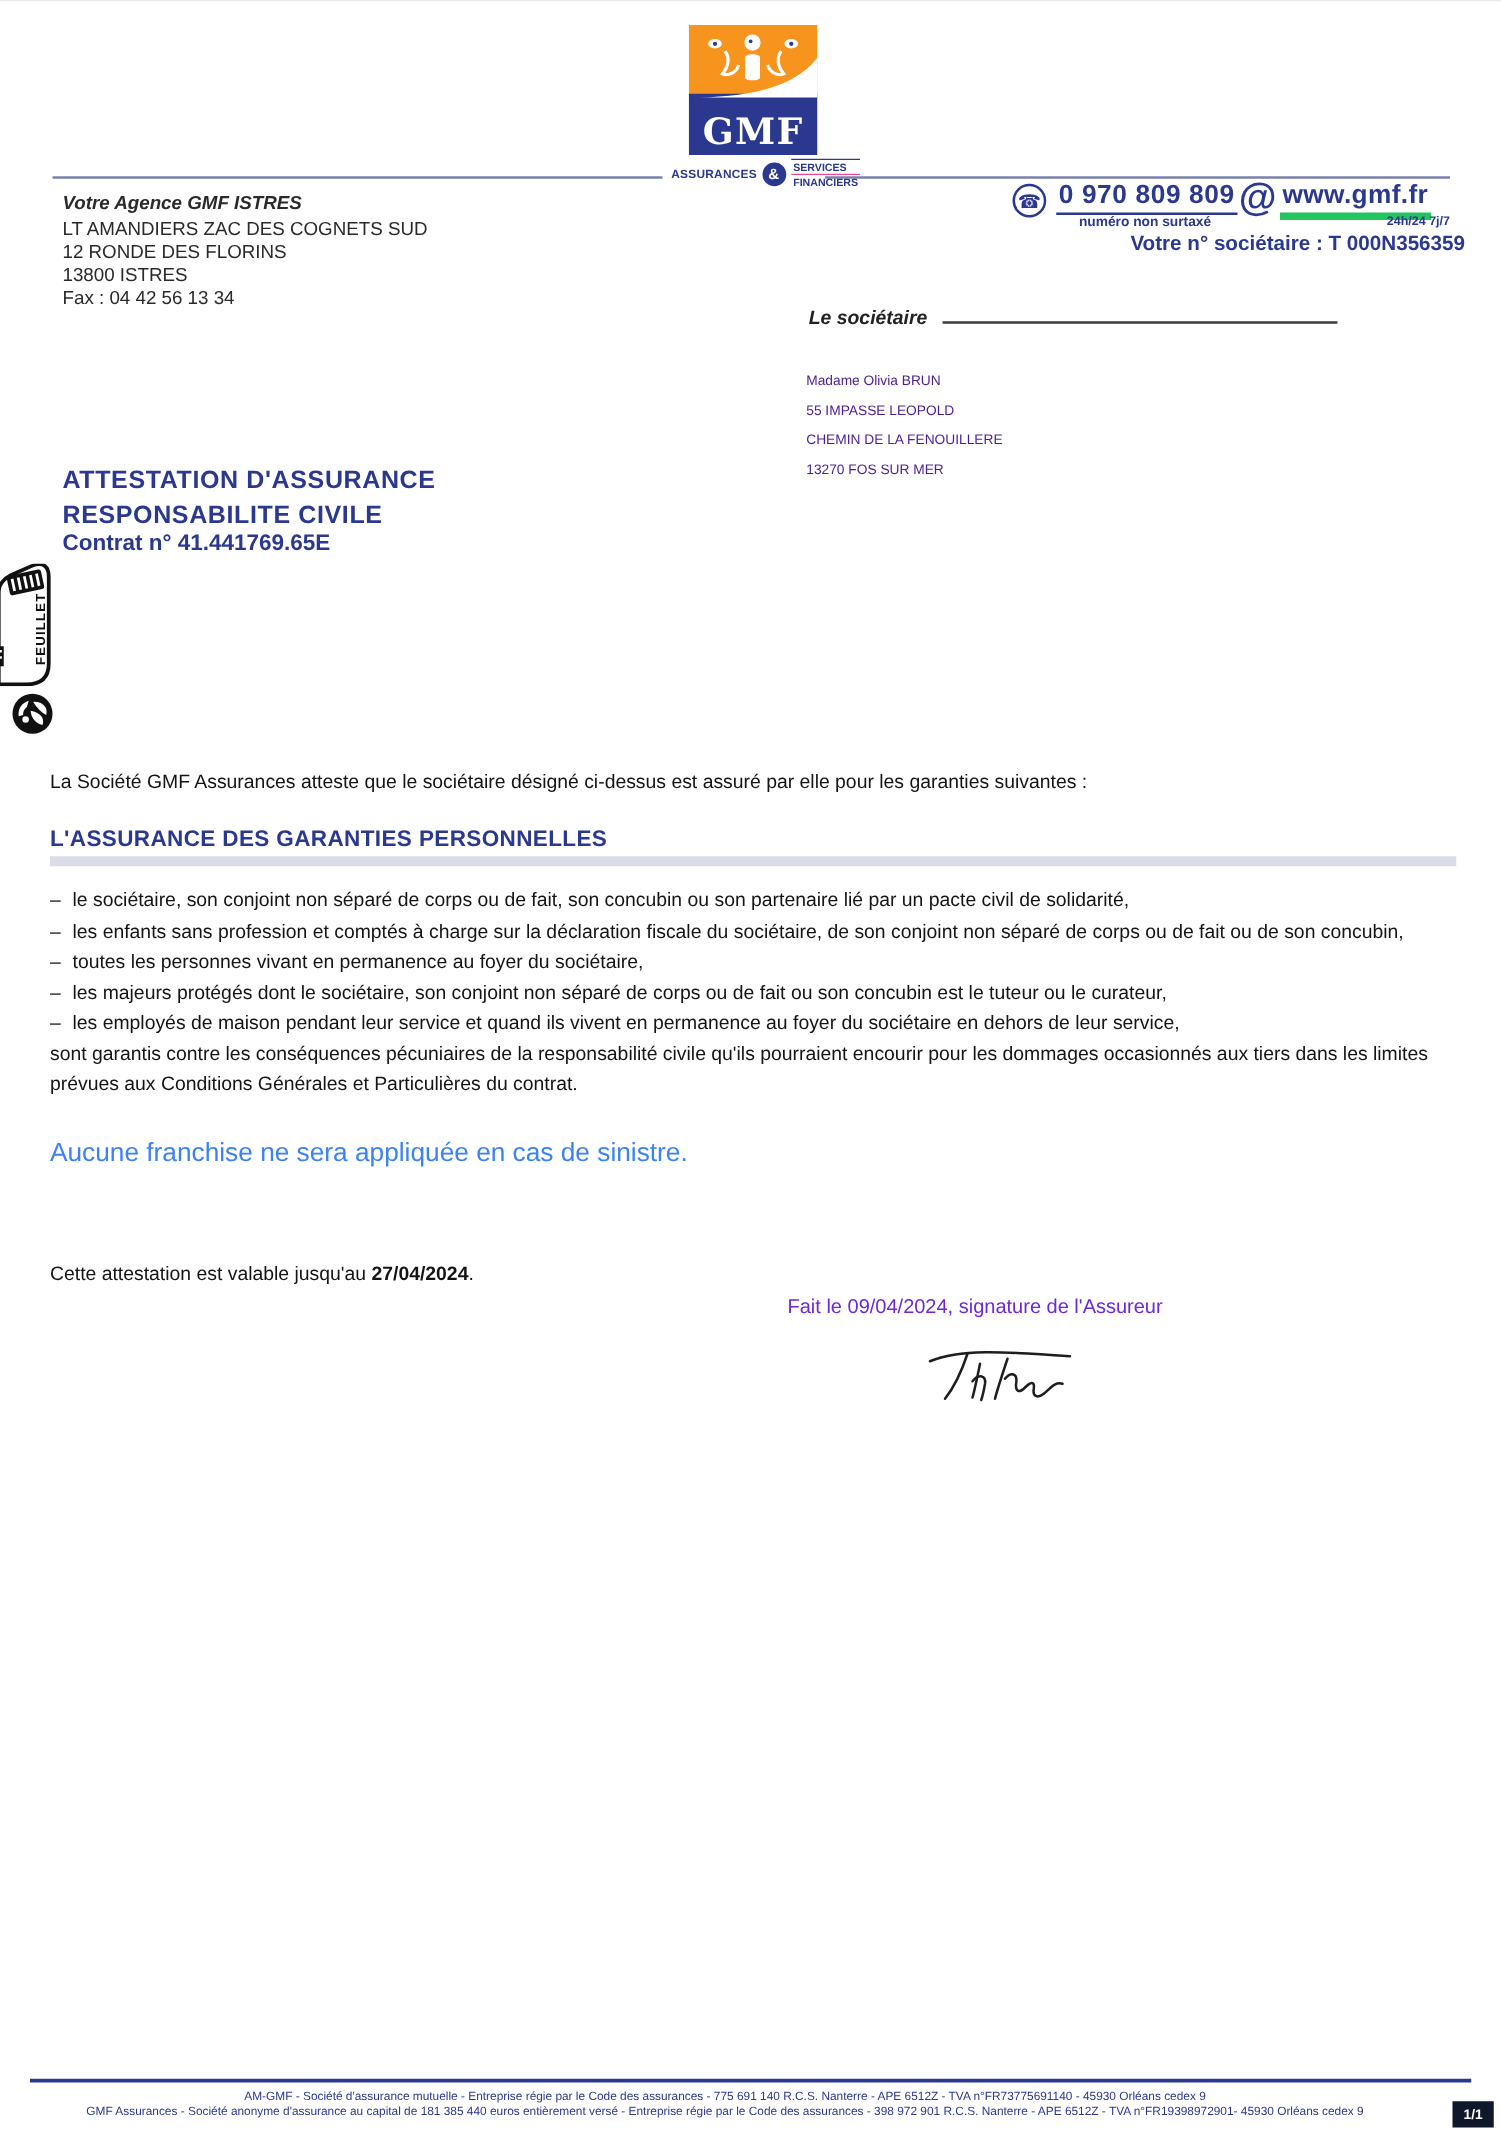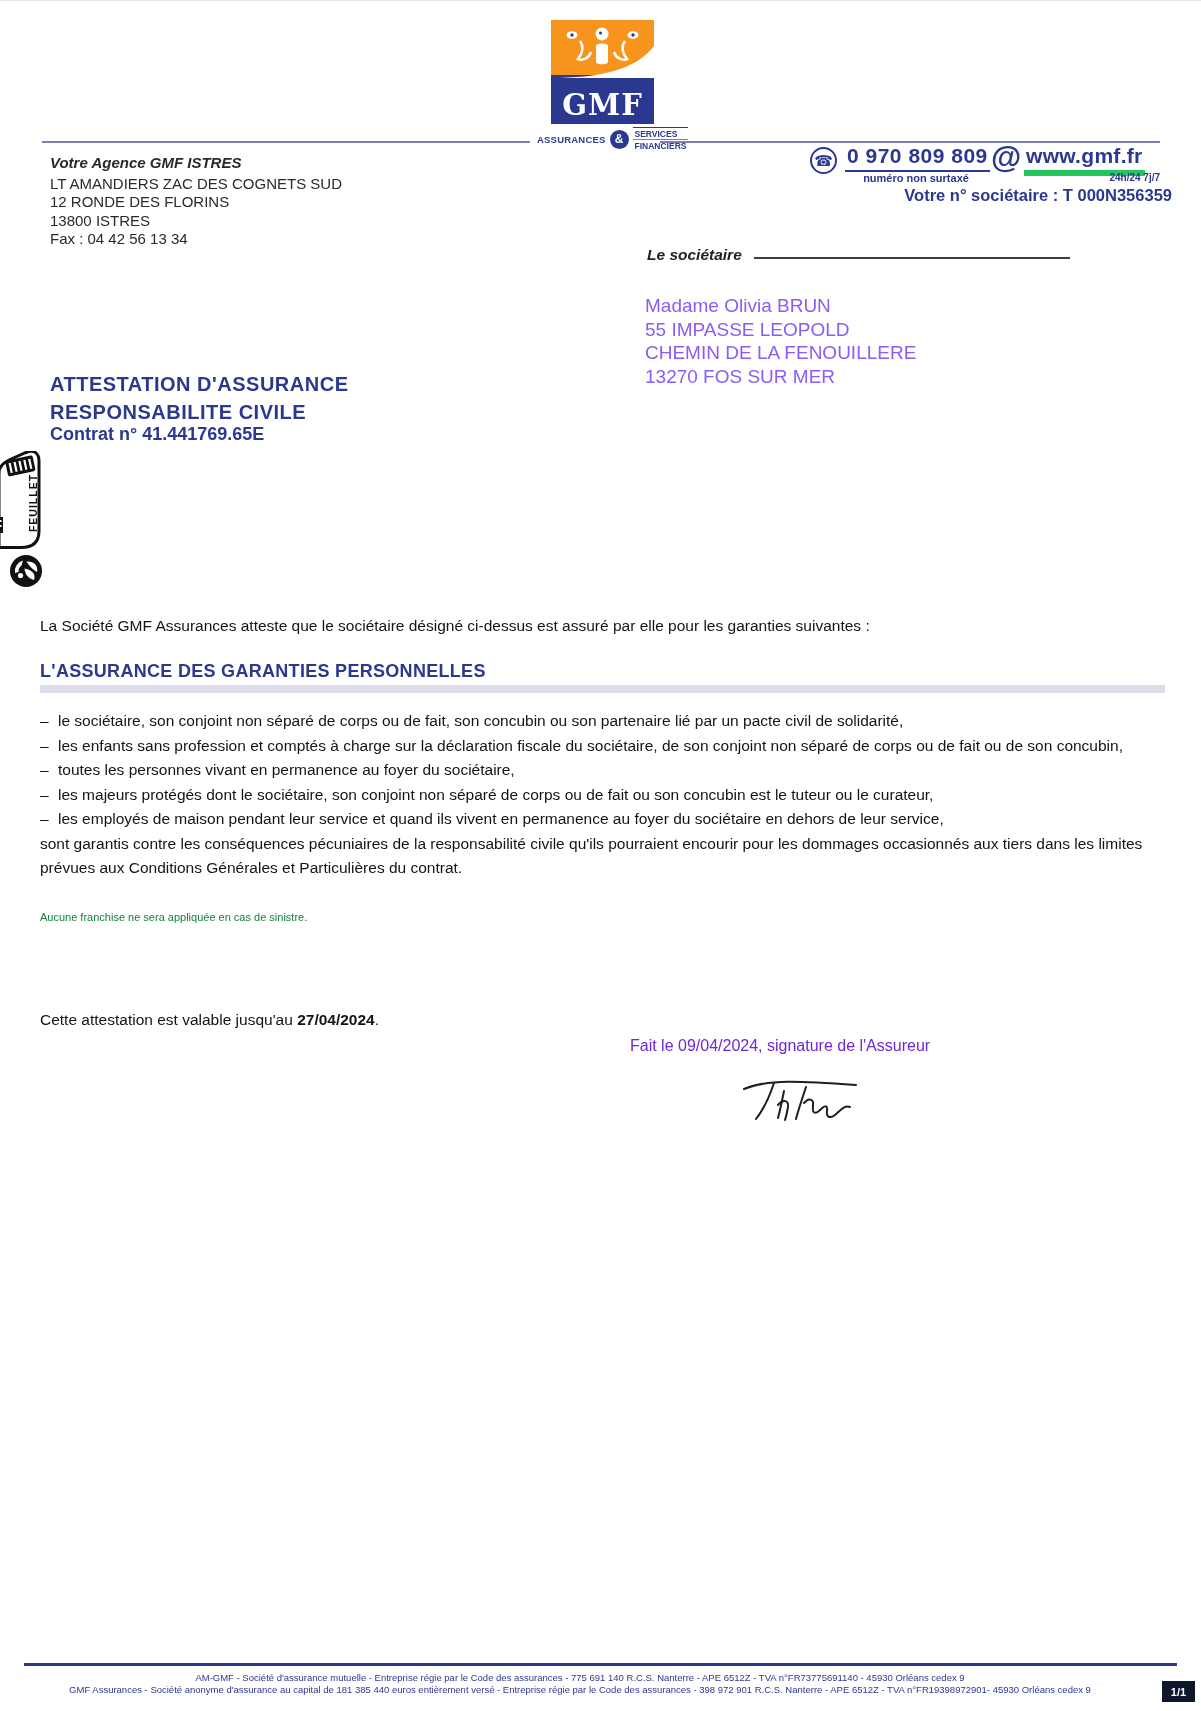--- a/index.html
+++ b/index.html
@@ -47,21 +47,21 @@
     position:absolute; left:1024px; top:143px; font-size:21px; font-weight:bold; color:#2b3890;
     border-bottom:6px solid #22c55e; padding:0 2px 2px 2px; letter-spacing:.3px;
   }
   .website-note { position:absolute; left:1078px; top:171px; width:82px; text-align:right;
     font-size:10px; font-weight:bold; color:#2b3890; }
   .member-number { position:absolute; right:29px; top:185px; font-size:16.5px; font-weight:bold; color:#2b3890; }
 
   
   .societaire-label { position:absolute; left:647px; top:245px; font-size:15.5px; font-weight:bold; font-style:italic; color:#222; }
   .societaire-rule  { position:absolute; left:754px; top:256px; width:316px; height:1.5px; background:#3d3d3d; }
-  .recipient { position:absolute; left:645px; top:293px; font-size:19px; line-height:23.5px; color:#8b5cf6; }
+  .recipient { position:absolute; left:645px; top:293px; font-size:11px; line-height:23.5px; color:#4c1d95; }
 
   
   .doc-title { position:absolute; left:50px; top:369px; color:#2b3890; font-weight:bold; font-size:20px; letter-spacing:.5px; line-height:28px; }
   .contract-no { position:absolute; left:50px; top:423px; color:#2b3890; font-weight:bold; font-size:18px; }
 
   
   .feuillet-badge { position:absolute; left:-6px; top:450px; width:50px; height:98px; }
   .feuillet-label {
     position:absolute; left:9px; top:46px; font-size:10.5px; font-weight:bold; color:#111;
     letter-spacing:1px; transform:rotate(-90deg); transform-origin:center; white-space:nowrap; width:60px; text-align:center;
@@ -71,21 +71,21 @@
   
   .intro { position:absolute; left:40px; top:616px; width:1060px; font-size:15.5px; color:#141414; }
   .section-heading { position:absolute; left:40px; top:660px; font-size:18px; font-weight:bold; color:#2b3890; letter-spacing:.3px; }
   .section-bar { position:absolute; left:40px; top:684px; width:1125px; height:8px; background:#dbdcea; }
 
   .guarantees { position:absolute; left:40px; top:708px; width:1125px; font-size:15.5px; line-height:24.5px; color:#141414; }
   .guarantee-item { position:relative; padding-left:18px; }
   .guarantee-item::before { content:"\2013"; position:absolute; left:0; top:0; }
   .conclusion { margin-top:0; }
 
-  .franchise { position:absolute; left:40px; top:910px; font-size:11px; color:#15803d; }
+  .franchise { position:absolute; left:40px; top:910px; font-size:21px; color:#3b82f6; }
   .validity  { position:absolute; left:40px; top:1010px; font-size:15.5px; color:#141414; }
   .validity b { font-weight:bold; }
 
   .signature-caption { position:absolute; left:630px; top:1036px; font-size:16px; color:#6d28d9;text-align:center; }
   .signature { position:absolute; left:740px; top:1074px; width:120px; height:48px; }
 
   
   .footer-rule { position:absolute; left:24px; top:1662px; width:1153px; height:2.5px; background:#2b3890; }
   .footer-line { position:absolute; left:0; width:1160px; text-align:center; font-size:9.5px; color:#2b3890; }
   .footer-line-1 { top:1671px; }

